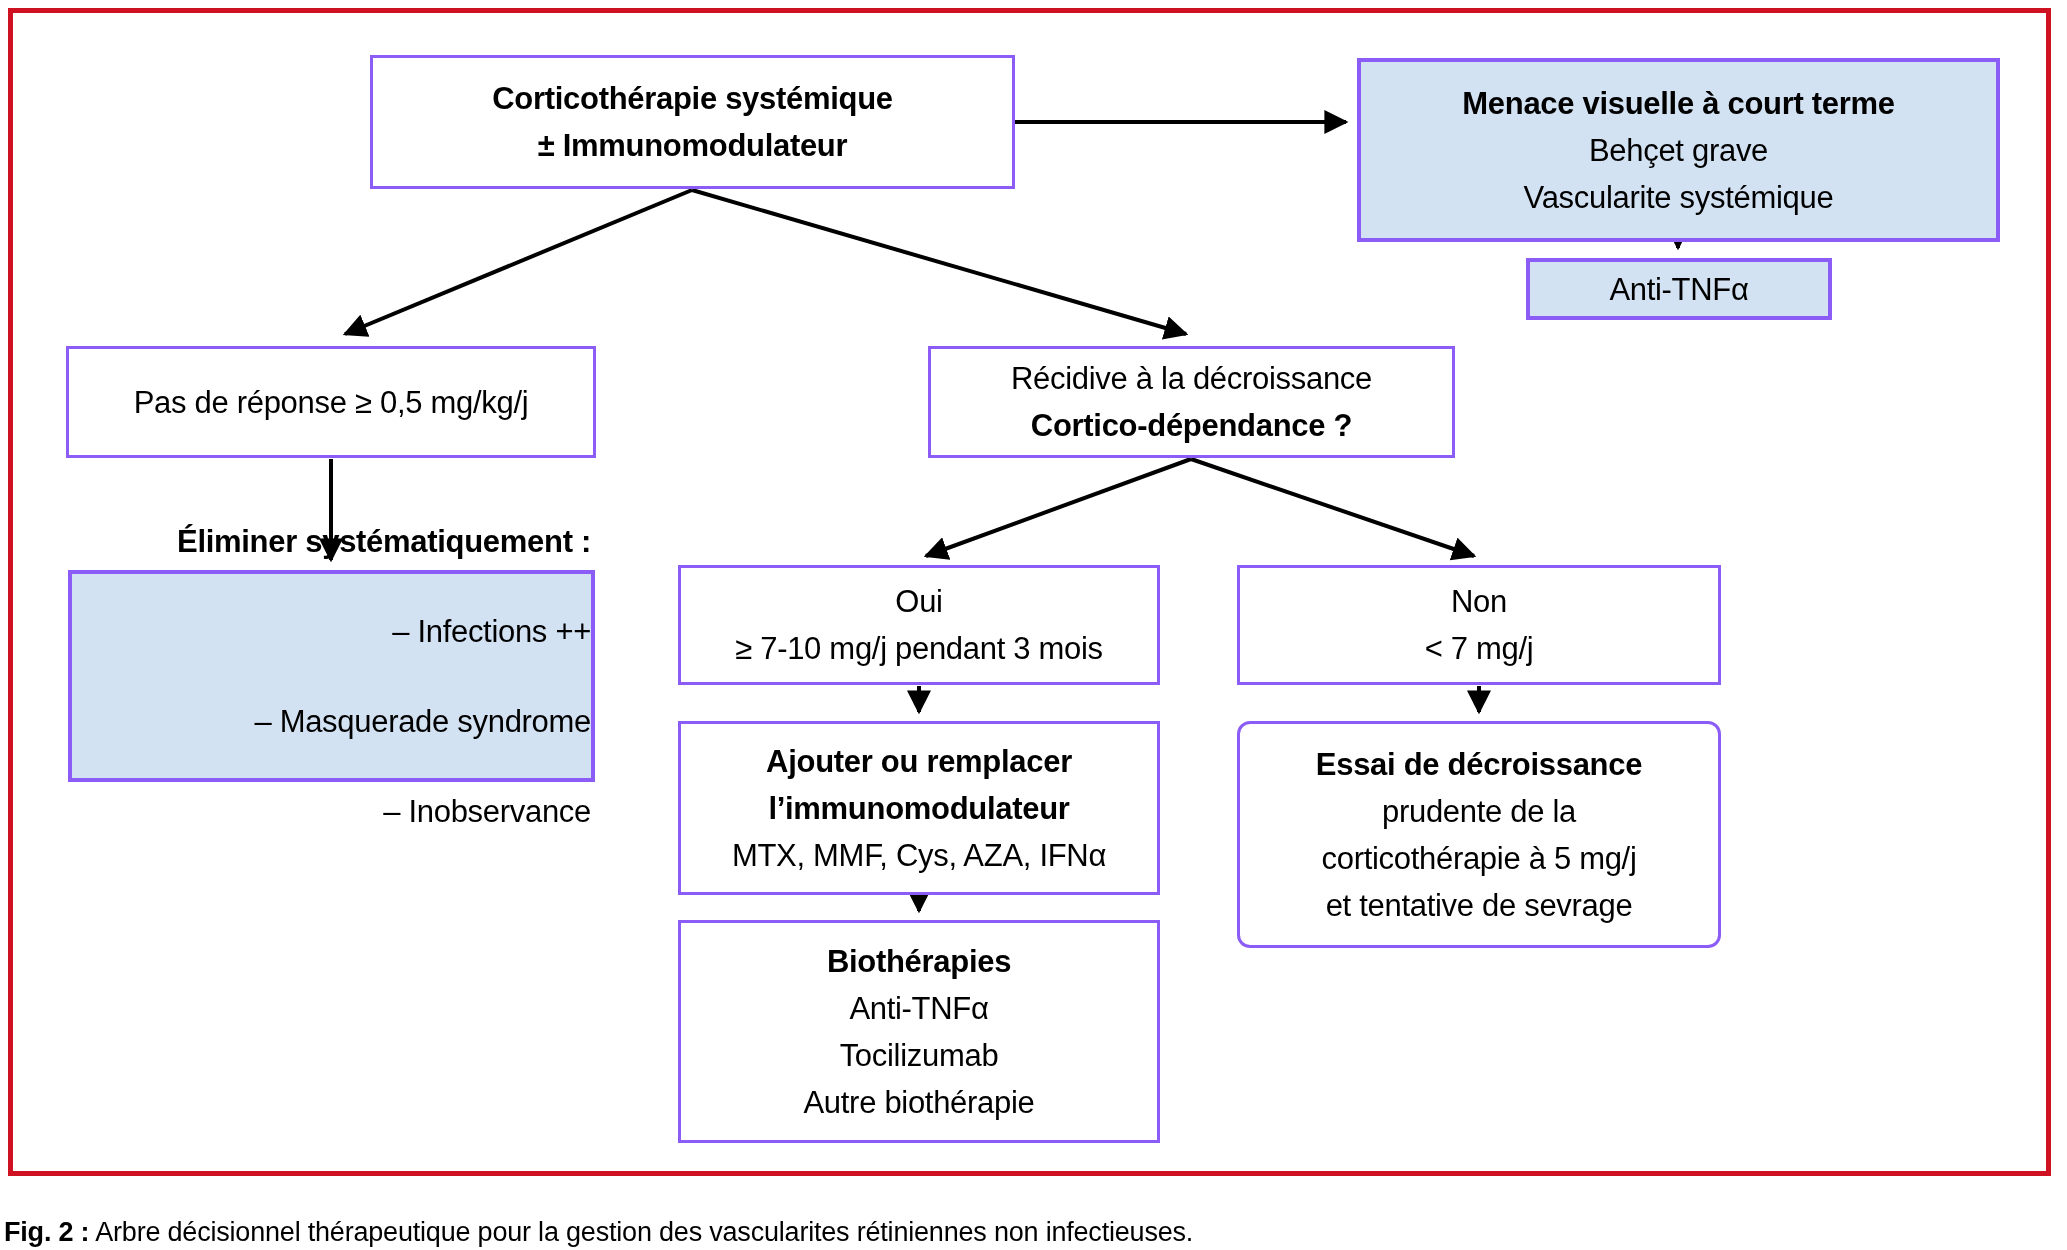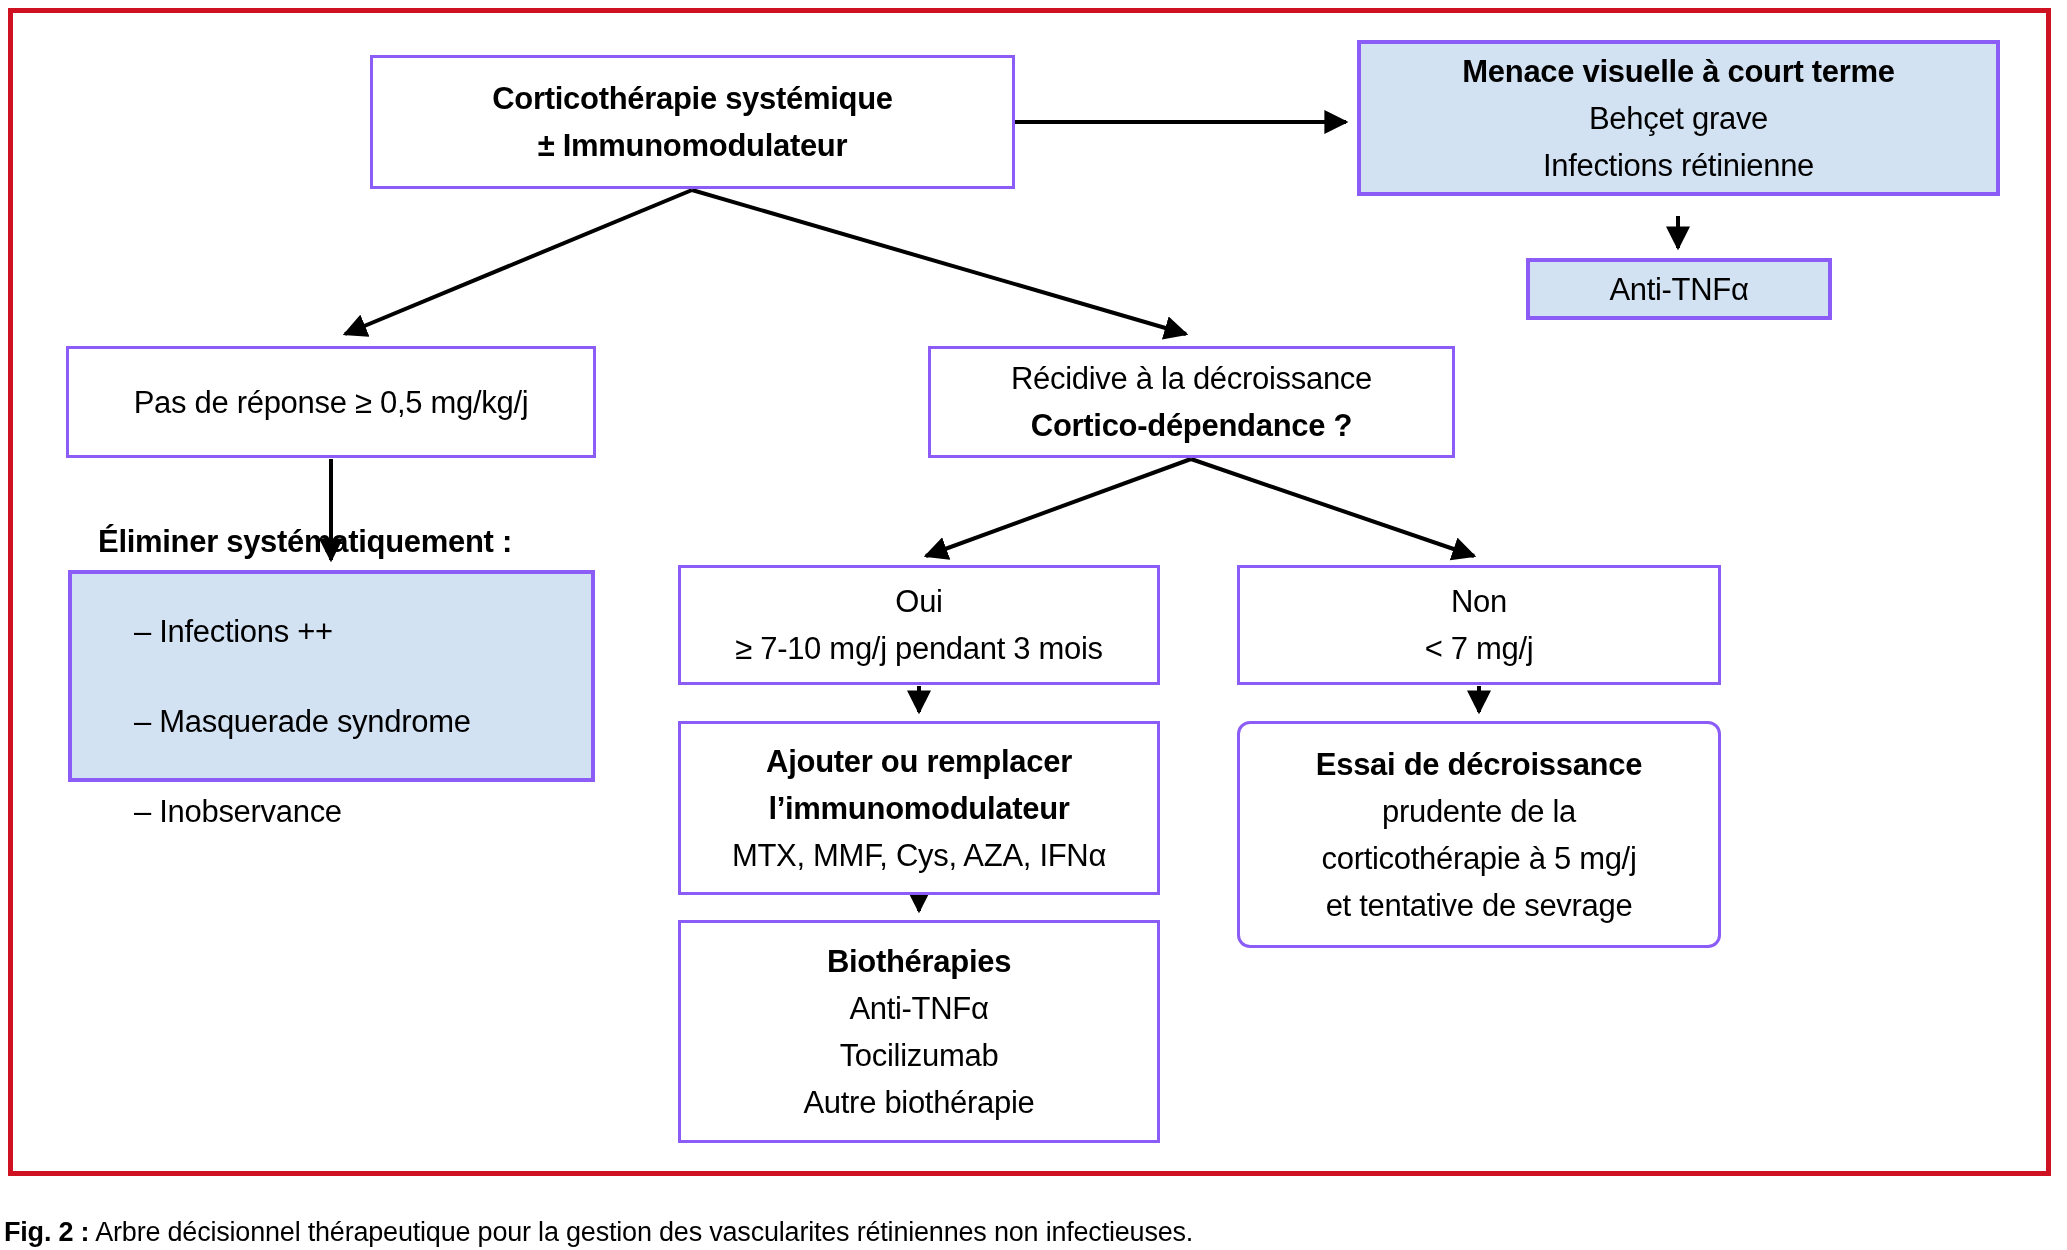--- a/index.html
+++ b/index.html
@@ -46,37 +46,37 @@
     color: #000000;
   }
   .box.filled {
     background: #D3E2F2;
     border-width: 4px;
   }
   .line { display: block; white-space: nowrap; }
   .b { font-weight: bold; }
   .box.left-align {
     align-items: stretch;
-    text-align: left;
+    text-align: right;
     padding-left: 26px;
     gap: 43px;
   }
   .box.left-align .item { padding-left: 36px; }
   #caption {
     position: absolute;
     left: 4px;
     top: 1216px;
     font-size: 27px;
     line-height: 32px;
     letter-spacing: -0.2px;
     white-space: nowrap;
   }
   
   #node-cortico      { left: 370px;  top: 55px;  width: 645px; height: 134px; }
-  #node-menace       { left: 1357px; top: 40px;  width: 643px; height: 156px; }
+  #node-menace       { left: 1357px; top: 58px;  width: 643px; height: 184px; }
   #node-antitnf      { left: 1526px; top: 258px; width: 306px; height: 62px;  }
   #node-resistance   { left: 66px;   top: 346px; width: 530px; height: 112px; gap: 38px; }
   #node-dependance   { left: 928px;  top: 346px; width: 527px; height: 112px; }
   #node-eliminer     { left: 68px;   top: 570px; width: 527px; height: 212px; }
   #node-oui          { left: 678px;  top: 565px; width: 482px; height: 120px; }
   #node-non          { left: 1237px; top: 565px; width: 484px; height: 120px; }
   #node-ajouter      { left: 678px;  top: 721px; width: 482px; height: 174px; }
   #node-biotherapies { left: 678px;  top: 920px; width: 482px; height: 223px; }
   #node-essai        { left: 1237px; top: 721px; width: 484px; height: 227px; border-radius: 13px; }
 </style>
@@ -108,21 +108,21 @@
   </svg>
 
   <div class="box" id="node-cortico">
     <span class="line b">Corticothérapie systémique</span>
     <span class="line b">± Immunomodulateur</span>
   </div>
 
   <div class="box filled" id="node-menace">
     <span class="line b">Menace visuelle à court terme</span>
     <span class="line">Behçet grave</span>
-    <span class="line">Infections rétinienne</span>
+    <span class="line">Vascularite systémique</span>
   </div>
 
   <div class="box filled" id="node-antitnf">
     <span class="line">Anti-TNFα</span>
   </div>
 
   <div class="box" id="node-resistance">
     <span class="line">Pas de réponse ≥ 0,5 mg/kg/j</span>
   </div>
 

